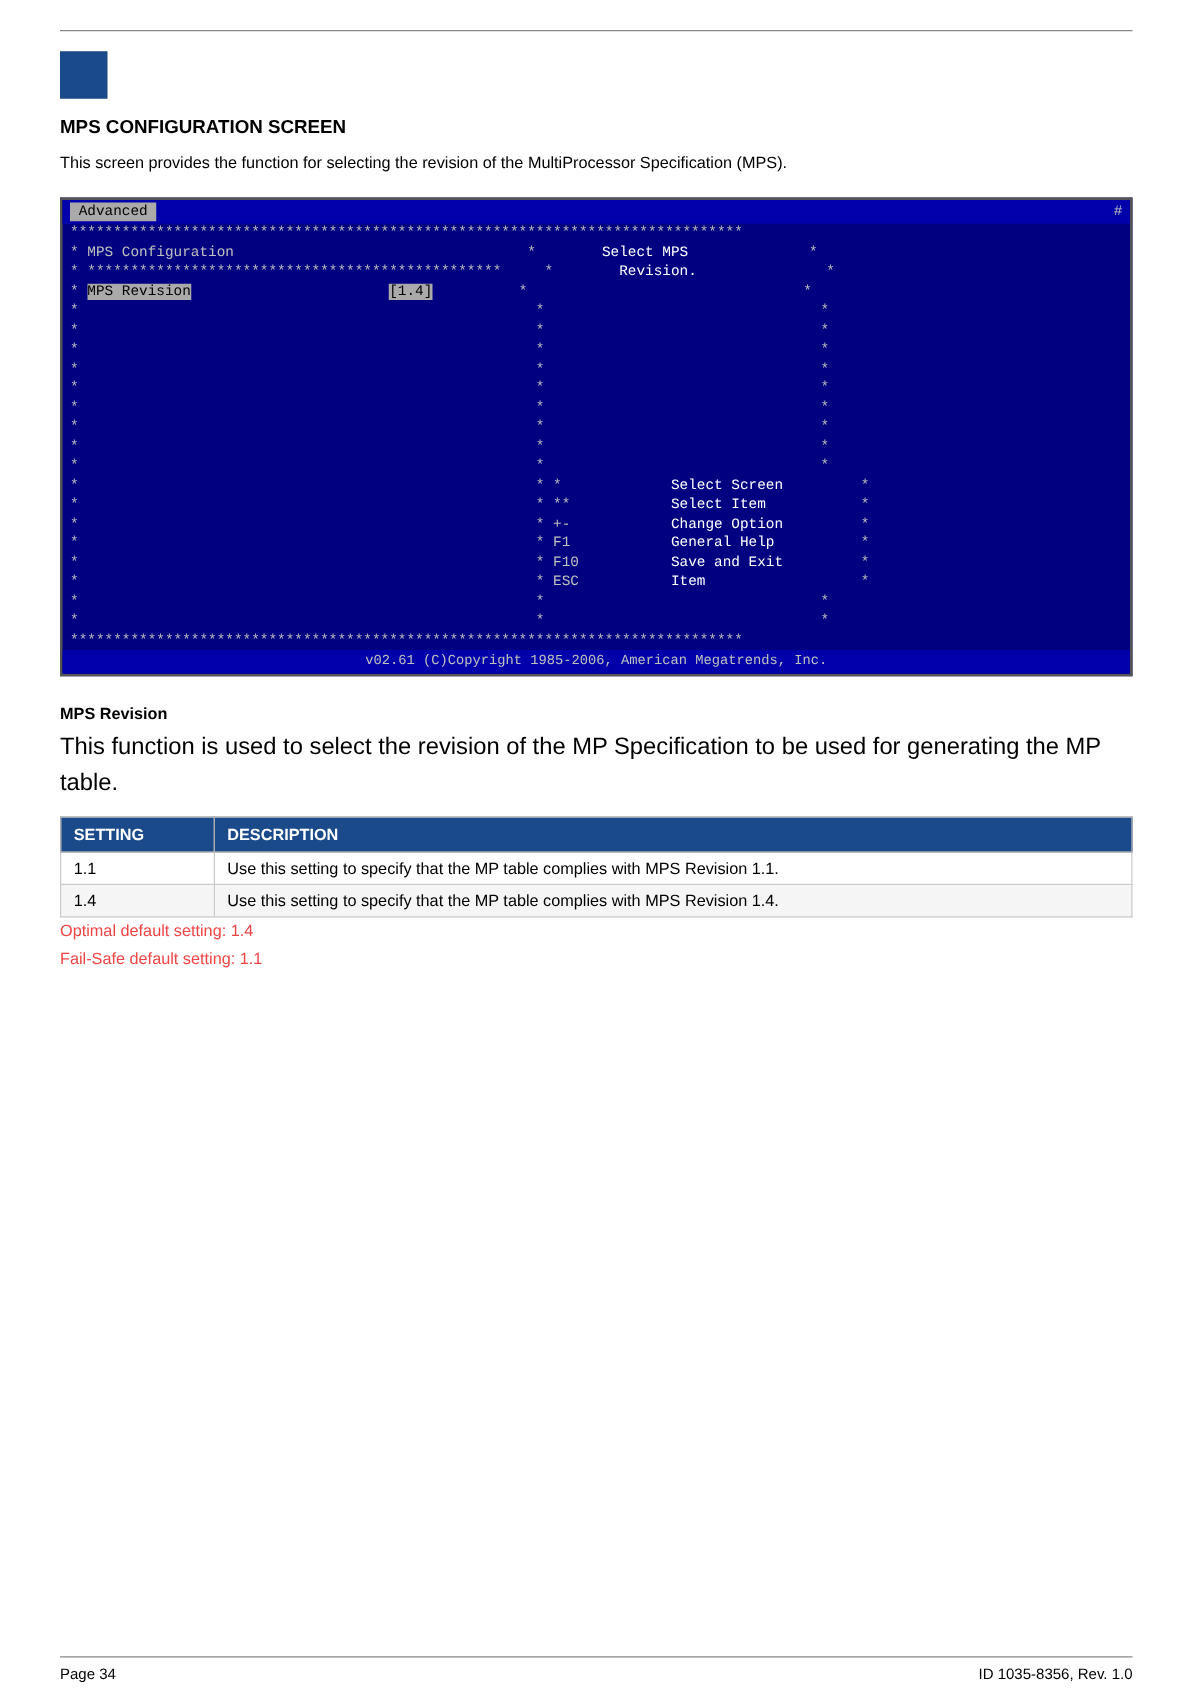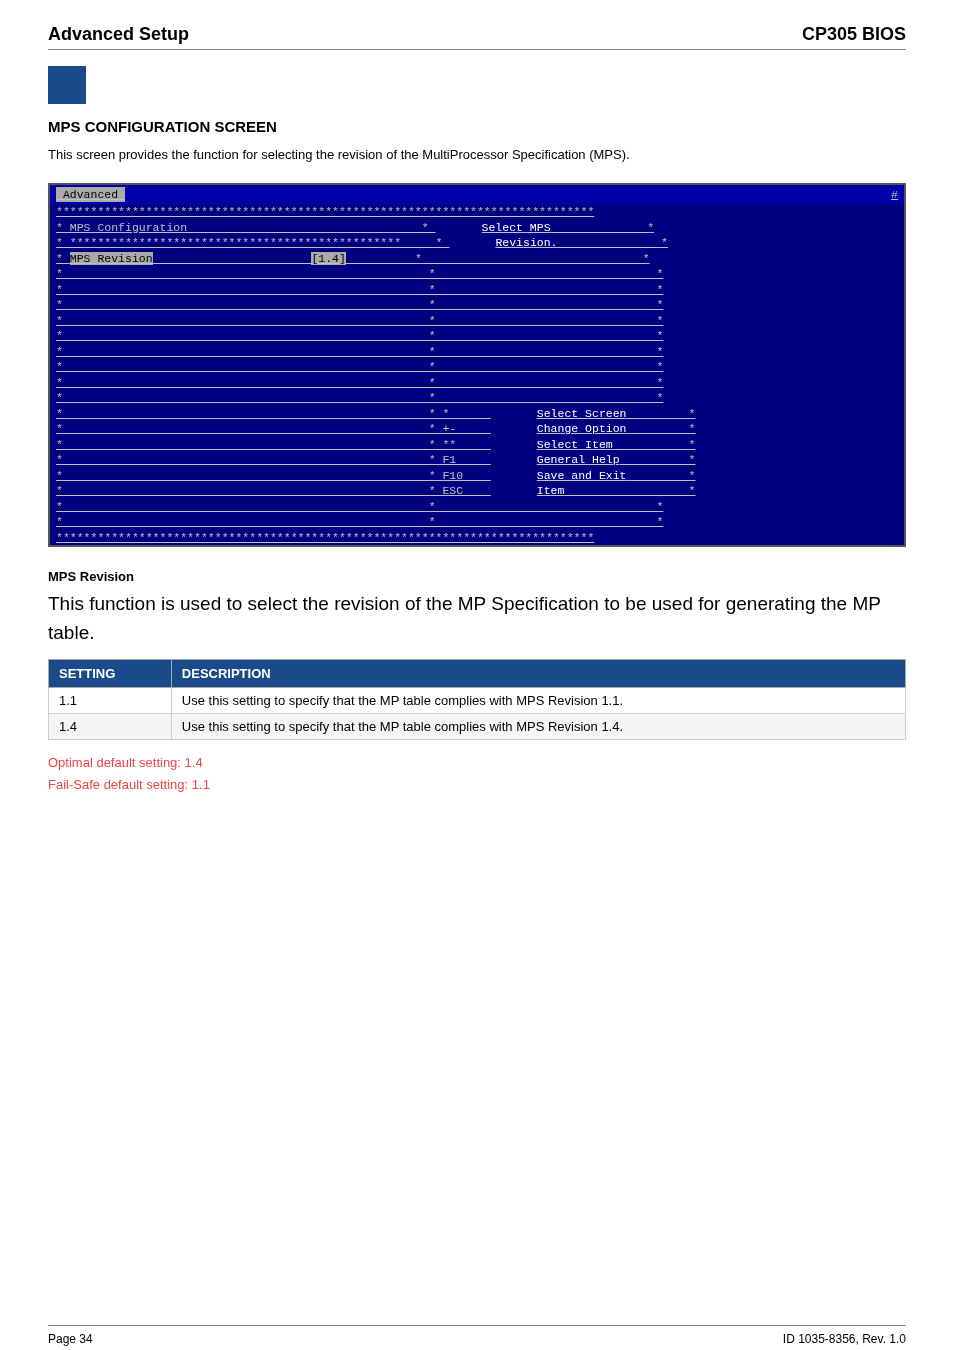--- a/index.html
+++ b/index.html
@@ -75,21 +75,20 @@
     .bios-screen {
       background: #000080;
       color: #c0c0c0;
       font-family: 'Courier New', Courier, monospace;
       font-size: 11.5px;
       line-height: 1.35;
       padding: 0;
       margin-bottom: 22px;
       border: 2px solid #555;
       width: 100%;
-      text-decoration: underline;
     }
 
     .bios-title-bar {
       background: #0000aa;
       color: #c0c0c0;
       padding: 2px 6px;
       font-family: 'Courier New', Courier, monospace;
       font-size: 11.5px;
       display: flex;
       justify-content: space-between;
@@ -131,21 +130,21 @@
       font-size: 19px;
       color: #000;
       margin-bottom: 12px;
       line-height: 1.5;
     }
 
     
     .settings-table {
       width: 100%;
       border-collapse: collapse;
-      margin-bottom: 12px;
+      margin-bottom: 0;
       font-size: 13px;
     }
 
     .settings-table thead tr {
       background: #1a4a8a;
       color: #fff;
     }
 
     .settings-table thead th {
       padding: 6px 10px;
@@ -193,24 +192,20 @@
     .bios-selected {
       background: #aaaaaa;
       color: #000000;
     }
   </style>
 </head>
 <body>
 
 <div class="page-container">
 
-  <div class="header">
-    <span class="header-left">Advanced Setup</span>
-    <span class="header-right">CP305 BIOS</span>
-  </div>
   <hr class="header-divider">
 
   <div class="blue-rect"></div>
 
   <div class="section-title">MPS CONFIGURATION SCREEN</div>
 
   <div class="description">This screen provides the function for selecting the revision of the MultiProcessor Specification (MPS).</div>
 
   <div class="bios-screen">
 
@@ -230,30 +225,31 @@
     <div class="bios-row">*                                                     *                                *</div>
     <div class="bios-row">*                                                     *                                *</div>
     <div class="bios-row">*                                                     *                                *</div>
     <div class="bios-row">*                                                     *                                *</div>
     <div class="bios-row">*                                                     *                                *</div>
     <div class="bios-row">*                                                     *                                *</div>
     <div class="bios-row">*                                                     *                                *</div>
     <div class="bios-row">*                                                     *                                *</div>
 
     <div class="bios-row">*                                                     * *      <span class="bios-white">Select Screen</span>         *</div>
+    <div class="bios-row">*                                                     * **     <span class="bios-white">Select Item</span>           *</div>
     <div class="bios-row">*                                                     * +-     <span class="bios-white">Change Option</span>         *</div>
-    <div class="bios-row">*                                                     * **     <span class="bios-white">Select Item</span>           *</div>
     <div class="bios-row">*                                                     * F1     <span class="bios-white">General Help</span>          *</div>
     <div class="bios-row">*                                                     * F10    <span class="bios-white">Save and Exit</span>         *</div>
     <div class="bios-row">*                                                     * ESC    <span class="bios-white">Item</span>                  *</div>
     <div class="bios-row">*                                                     *                                *</div>
     <div class="bios-row">*                                                     *                                *</div>
 
     <div class="bios-row stars">******************************************************************************</div>
 
+    <div class="bios-footer-bar">v02.61 (C)Copyright 1985-2006, American Megatrends, Inc.</div>
   </div>
 
   <div class="subsection-title">MPS Revision</div>
   <div class="subsection-desc">This function is used to select the revision of the MP Specification to be used for generating the MP table.</div>
 
   <table class="settings-table">
     <thead>
       <tr>
         <th>SETTING</th>
         <th>DESCRIPTION</th>

